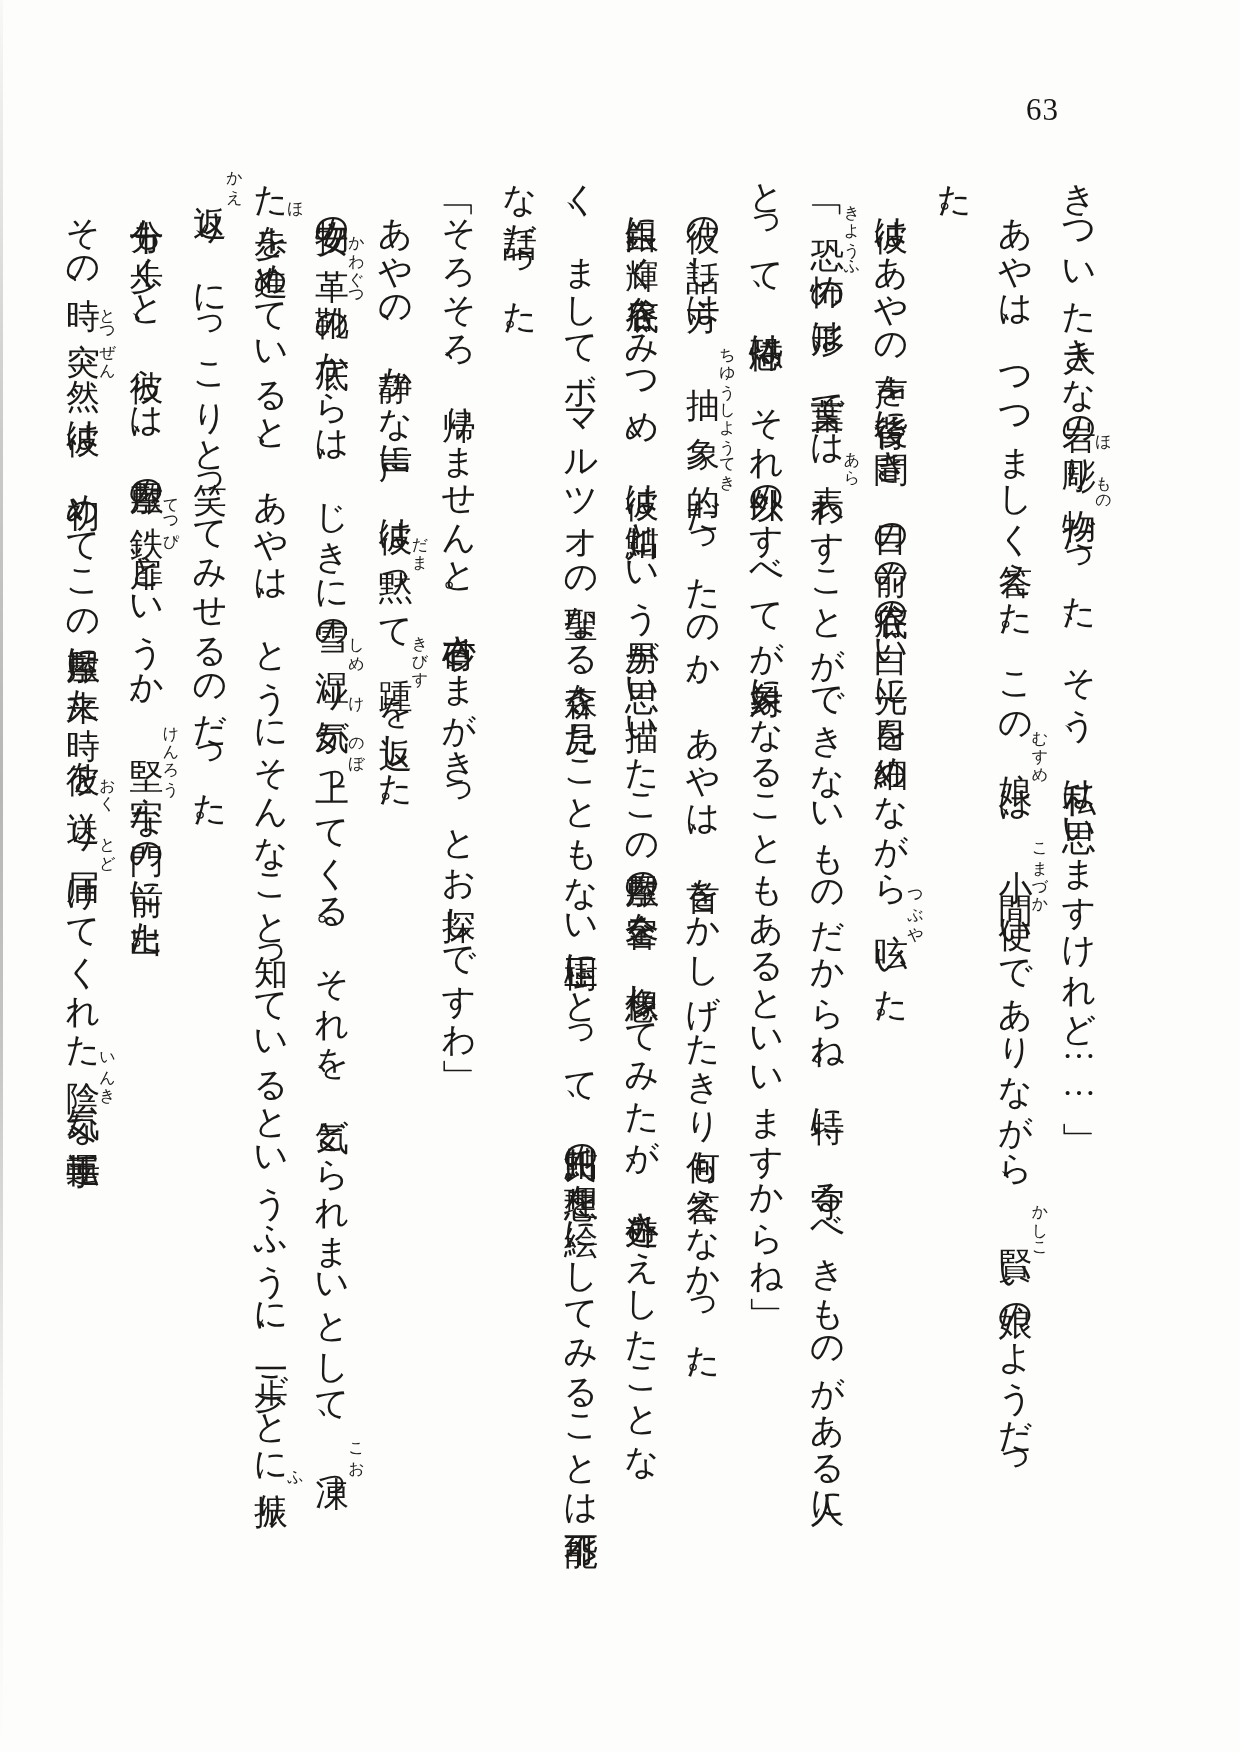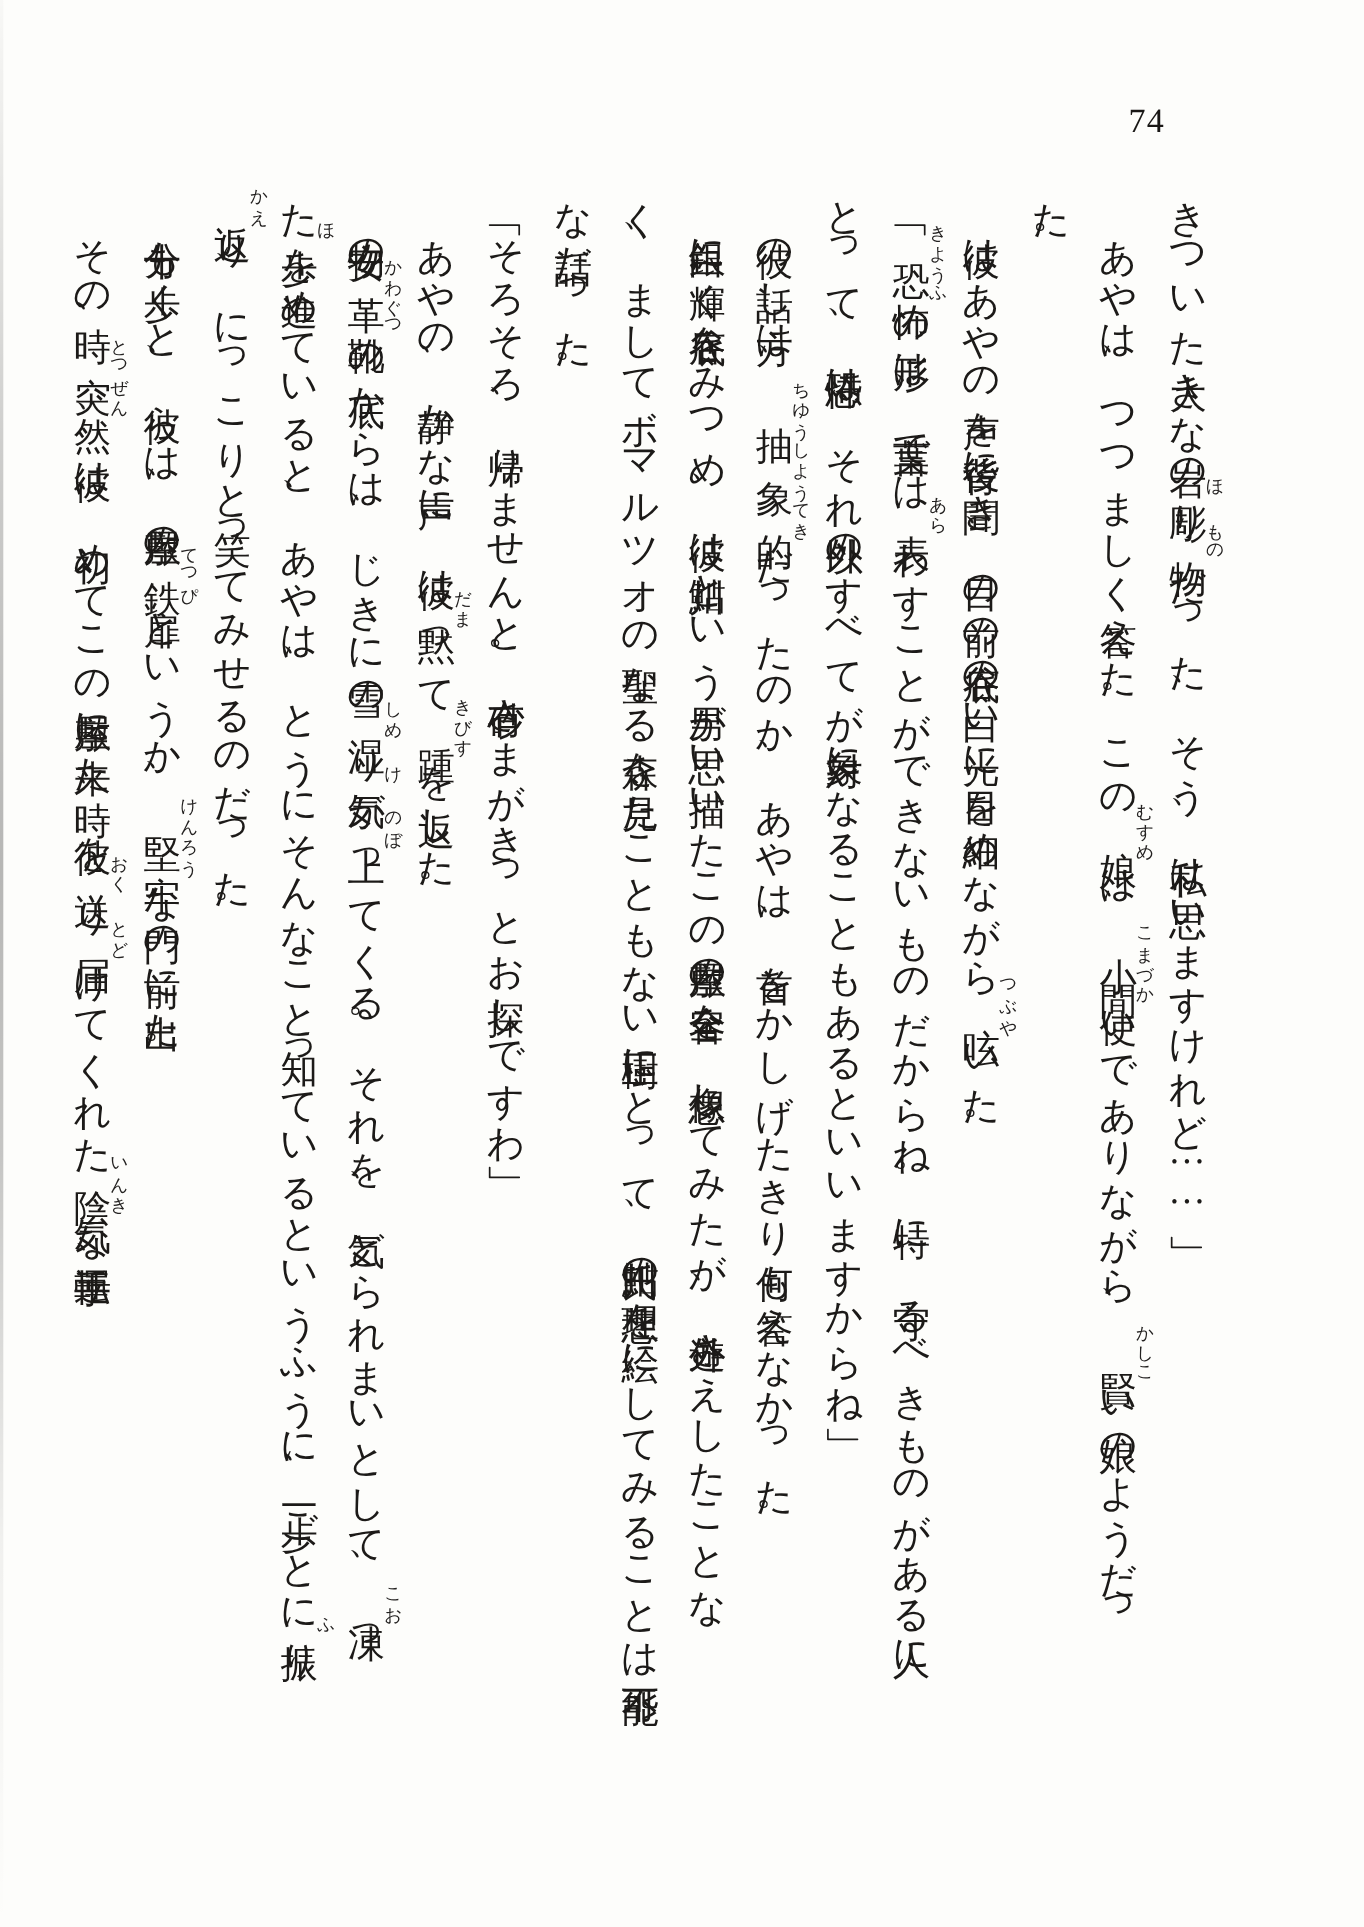--- a/index.html
+++ b/index.html
@@ -73,21 +73,21 @@
     letter-spacing: 0;
     color: #232120;
     font-family: "Liberation Serif", "DejaVu Serif", serif;
   }
 </style>
 </head>
 <body>
 
 <div class="page">
   <div class="edge-left"></div>
-  <div class="page-number">74</div>
+  <div class="page-number">63</div>
   <div class="text-block" id="text-block">
       <p>きついた大きな岩の<ruby>彫<rt>ほ</rt></ruby>り<ruby>物<rt>もの</rt></ruby>だった、そう、私は思いますけれど……」</p>
       <p class="indent">あやは、つつましく答えた。この<ruby>娘<rt>むすめ</rt></ruby>は、<ruby>小間使<rt>こまづか</rt></ruby>いでありながら、<ruby>賢<rt>かしこ</rt></ruby>い娘のようだった。</p>
       <p class="indent">彼はあやの声を背後に聞き、目の前の谷底の白い光に目を細めながら<ruby>呟<rt>つぶや</rt></ruby>いた。</p>
       <p class="indent">「<ruby>恐怖<rt>きようふ</rt></ruby>の形は、言葉では<ruby>表<rt>あら</rt></ruby>わすことができないものだからね。特に、守るべきものがある人にとって、恐怖は、それ以外のすべてが対象になることもあるといいますからね」</p>
       <p class="indent">彼の話し方は、<ruby>抽象的<rt>ちゆうしようてき</rt></ruby>だったのか、あやは、首をかしげたきり何も答えなかった。</p>
       <p class="indent">白銀に輝く谷底をみつめ、彼は鮎川という男が思い描いたこの屋敷の全容を、想像してみたが、外遊さえしたことなく、ましてボマルツオの聖なる森を見たこともない正樹にとって、鮎川氏の理想を絵にしてみることは不可能な話だった。</p>
       <p class="indent">「そろそろ、帰りませんと。有砂さまがきっとお探しですわ」</p>
       <p class="indent">あやの、静かな声に、彼は<ruby>黙<rt>だま</rt></ruby>って<ruby>踵<rt>きびす</rt></ruby>を返した。</p>
       <p class="indent">安物の<ruby>革靴<rt>かわぐつ</rt></ruby>の底からは、じきに雪の<ruby>湿<rt>しめ</rt></ruby>り<ruby>気<rt>け</rt></ruby>が<ruby>上<rt>のぼ</rt></ruby>ってくる。それを、気どられまいとして、<ruby>凍<rt>こお</rt></ruby>った<ruby>歩<rt>ほ</rt></ruby>を進めていると、あやは、とうにそんなこと知っているというふうに、一歩ごとに<ruby>振<rt>ふ</rt></ruby>り<ruby>返<rt>かえ</rt></ruby>り、にっこりと笑ってみせるのだった。</p>

